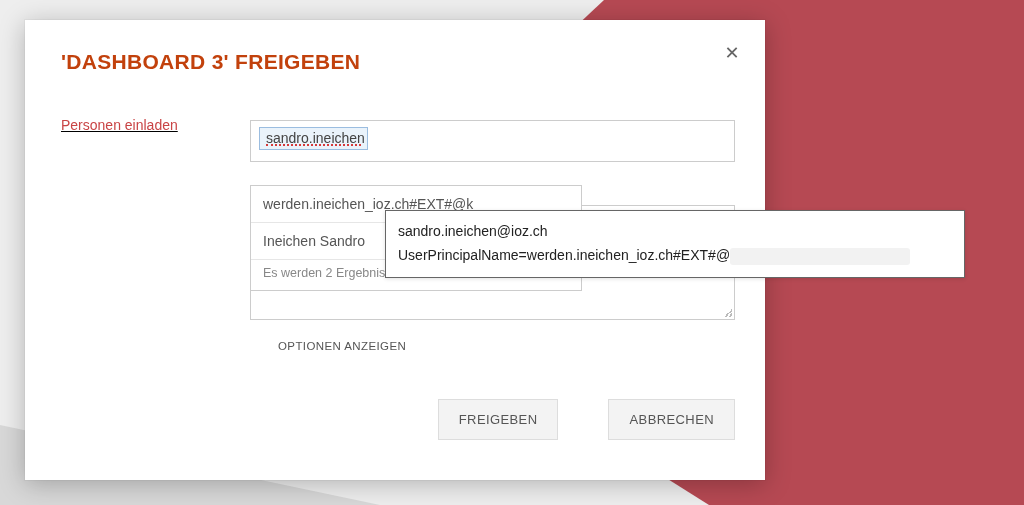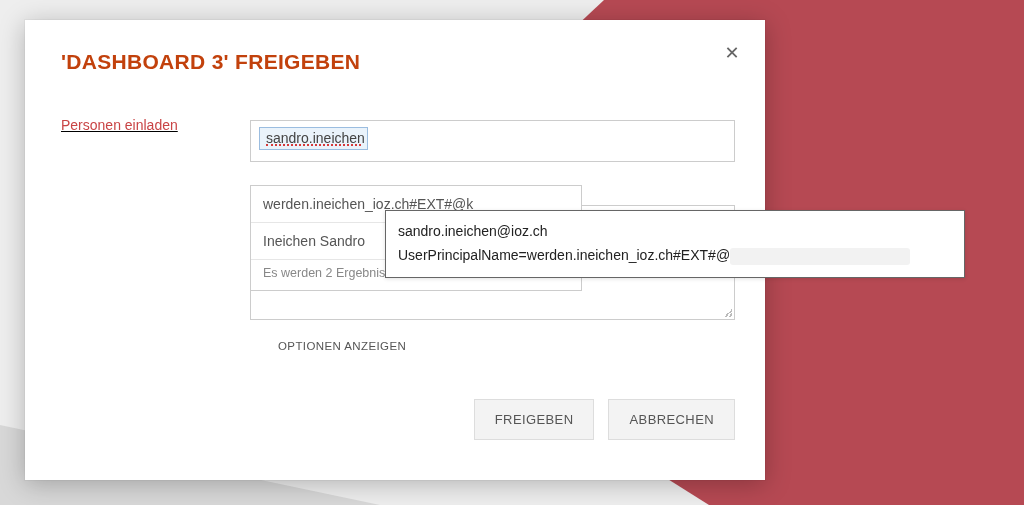--- a/index.html
+++ b/index.html
@@ -144,20 +144,21 @@
     gap: 14px;
   }
   .btn {
     background: #f3f3f3;
     border: 1px solid #ddd;
     padding: 12px 20px;
     font-size: 13px;
     letter-spacing: 0.4px;
     color: #555;
     cursor: pointer;
+    margin-left: 36px;
   }
   .tooltip {
     position: absolute;
     left: 385px; top: 210px;
     width: 580px;
     border: 1px solid #666;
     background: #fff;
     padding: 8px 4px 10px 12px;
     font-size: 14px;
     line-height: 24px;

